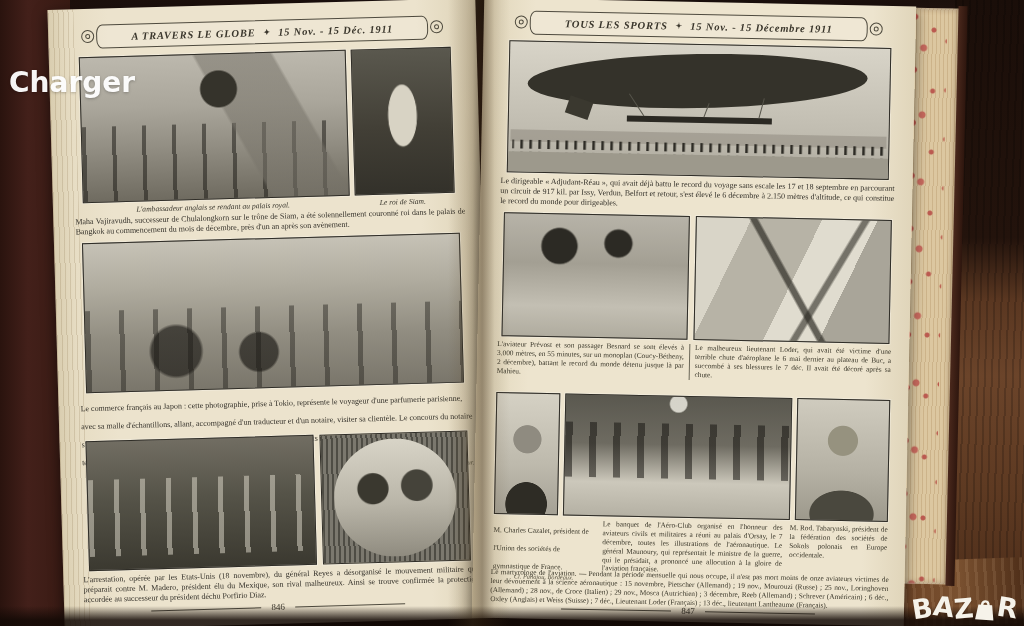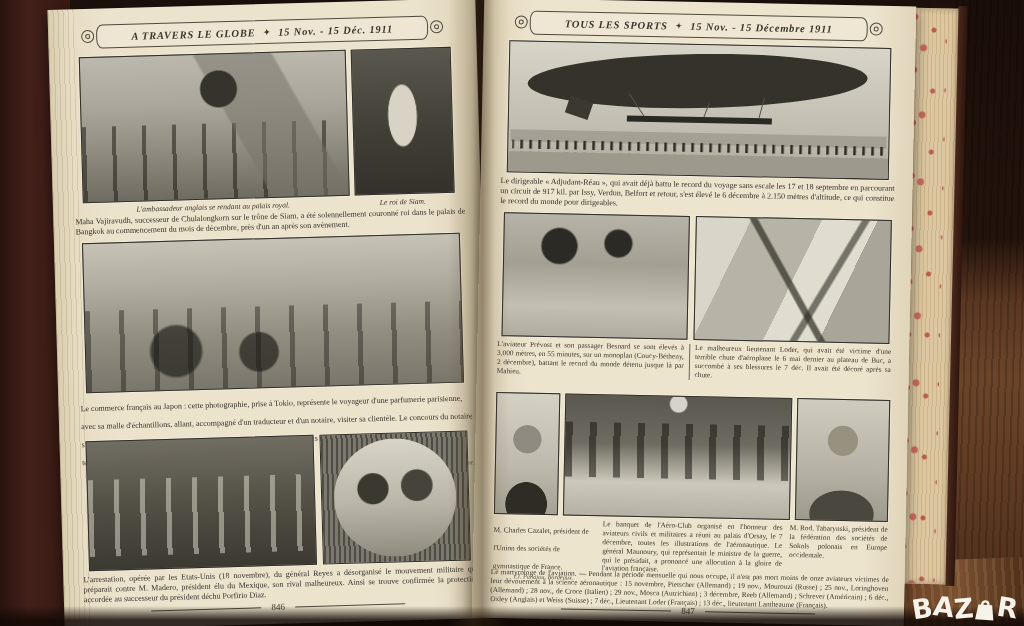--- a/index.html
+++ b/index.html
@@ -232,20 +232,21 @@
 
     <div class="cap-sm abs" style="left:18px;top:570px;width:398px;">Le martyrologe de l'aviation. — Pendant la période mensuelle qui nous occupe, il n'est pas mort moins de onze aviateurs victimes de leur dévouement à la science aéronautique : 15 novembre, Pietscher (Allemand) ; 19 nov., Mourouzi (Russe) ; 25 nov., Loringhoven (Allemand) ; 28 nov., de Croce (Italien) ; 29 nov., Mosca (Autrichien) ; 3 décembre, Reeb (Allemand) ; Schrever (Américain) ; 6 déc., Oxley (Anglais) et Weiss (Suisse) ; 7 déc., Lieutenant Loder (Français) ; 13 déc., lieutenant Lantheaume (Français).</div>
     <div class="pagenum" style="top:604px;">
       <span>847</span>
     </div>
   </div>
 
   <div class="gutter-shadow"></div>
   <div class="bg-bottom"></div>
 
+  <div class="wm-charger">Charger</div>
   <div class="wm-bazar">
     <span class="b1">B</span>
     <span class="b2">A</span>
     <span class="b3">Z</span>
     <svg class="bagA" viewBox="0 0 24 26">
       <path d="M4.5 8.5 L19.5 8.5 L22 25 L2 25 Z" fill="#f6f3ea"></path>
       <path d="M8.5 9 C8.5 3.2 15.5 3.2 15.5 9" fill="none" stroke="#f6f3ea" stroke-width="2.6" stroke-linecap="round"></path>
     </svg>
     <span class="b5">R</span>
   </div>

